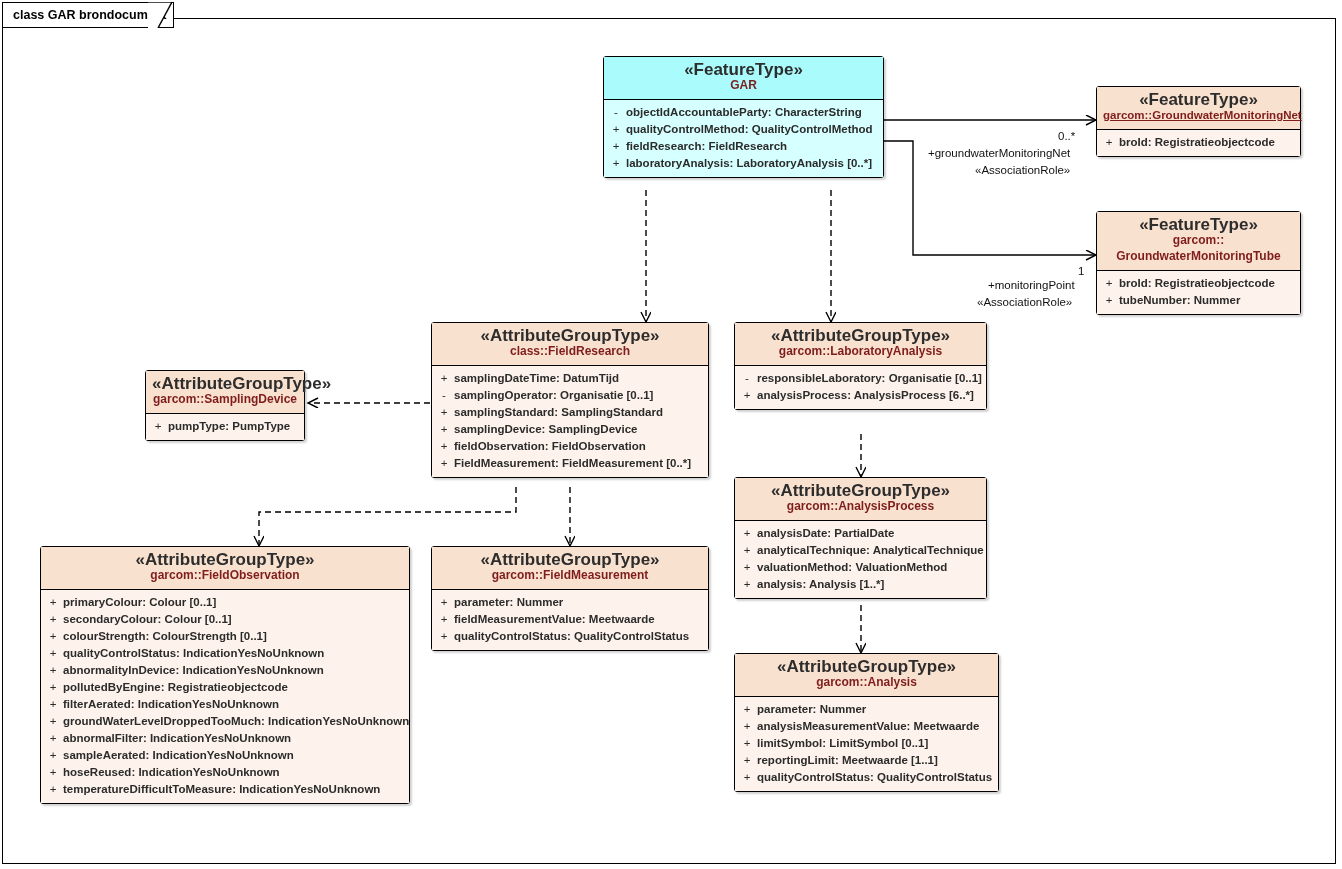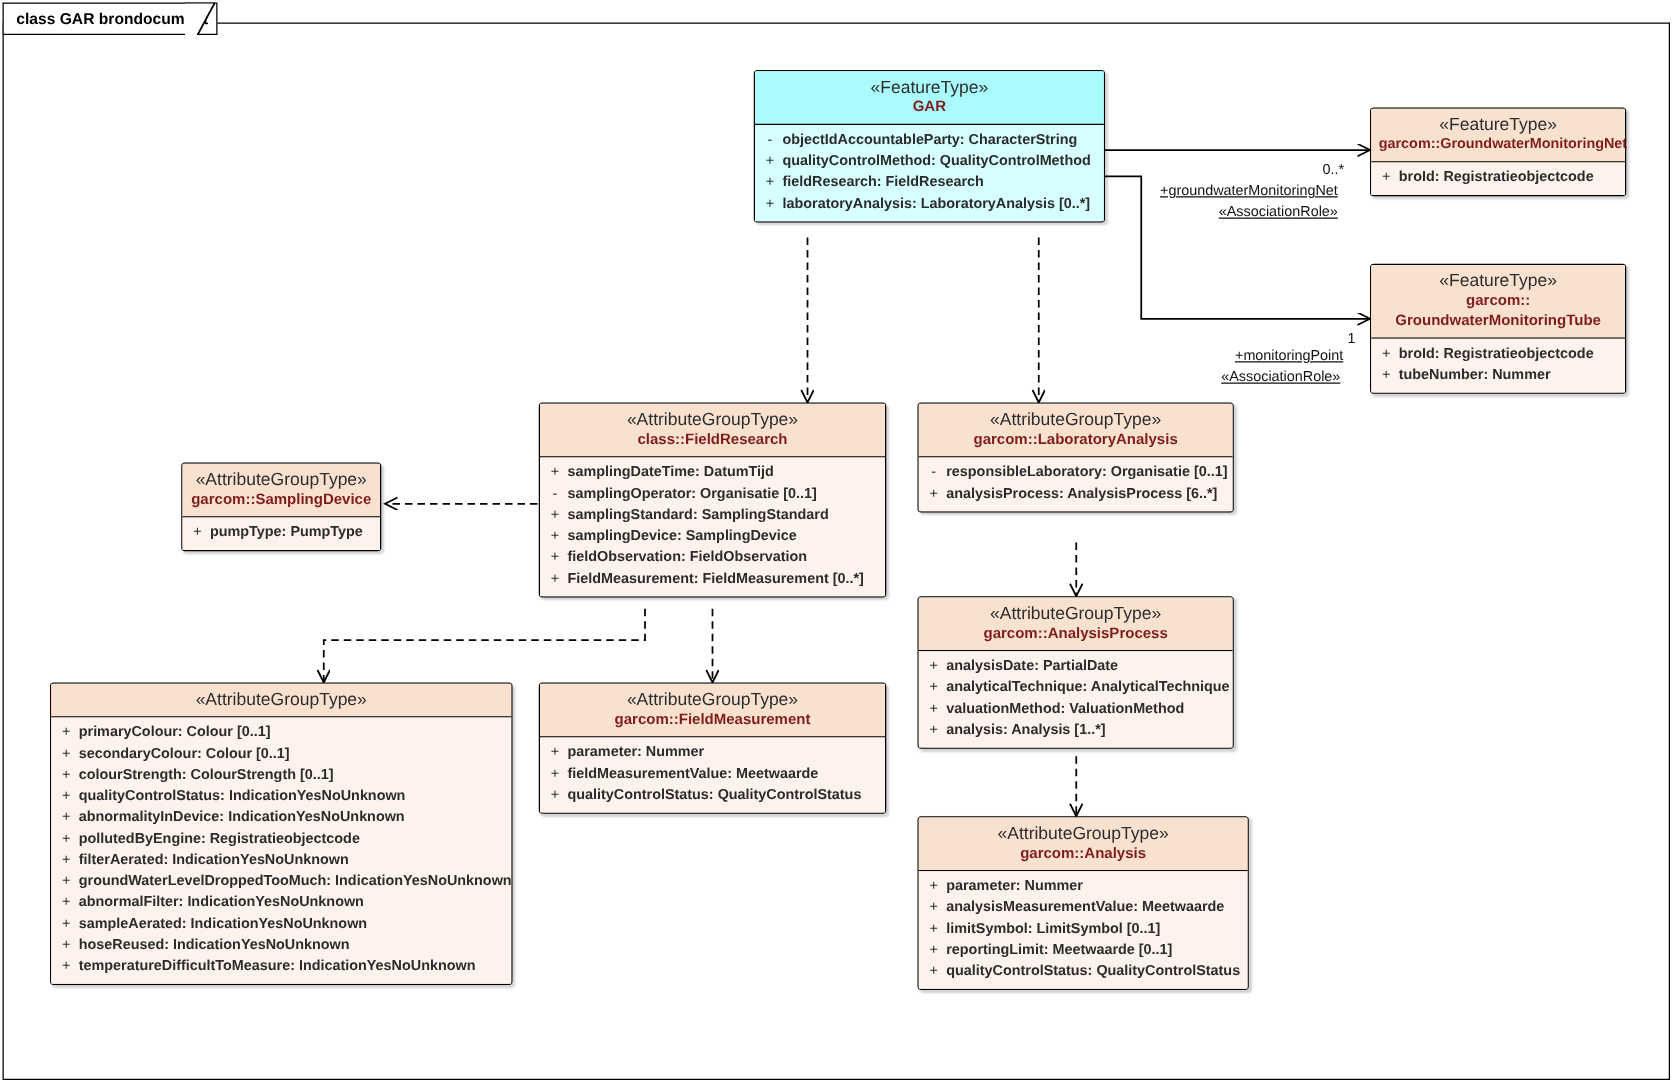--- a/index.html
+++ b/index.html
@@ -77,24 +77,25 @@
     background: #ffffff;
     box-shadow: 2px 2px 2px rgba(0,0,0,0.18);
   }
   .uml-header {
     box-sizing: border-box;
     padding: 5px 6px 6px 6px;
     text-align: center;
     border-bottom: 1.4px solid #000000;
   }
   .uml-stereotype {
-    font-size: 14px;
+    font-size: 17px;
     color: #2d2d2d;
     line-height: 15px;
     white-space: nowrap;
+    font-weight: bold;
   }
   .uml-name {
     font-size: 12px;
     font-weight: bold;
     color: #7f1d1d;
     line-height: 16px;
     white-space: nowrap;
   }
   .uml-attrs {
     box-sizing: border-box;
@@ -128,21 +129,20 @@
 
   
   .edge-label {
     position: absolute;
     font-size: 11.5px;
     color: #111111;
     line-height: 15px;
     white-space: nowrap;
     z-index: 4;
     text-align: left;
-    text-decoration: underline;
   }
   .edge-mult {
     position: absolute;
     font-size: 11.5px;
     color: #111111;
     line-height: 14px;
     white-space: nowrap;
     z-index: 4;
   }
 </style>
@@ -211,21 +211,21 @@
       <div class="attr-row">
         <span class="attr-vis">+</span>
         <span class="attr-text">laboratoryAnalysis: LaboratoryAnalysis [0..*]</span>
       </div>
     </div>
   </div>
 
   <div class="uml-class peach" style="left:1096px; top:86px; width:205px;">
     <div class="uml-header">
       <div class="uml-stereotype">«FeatureType»</div>
-      <div class="uml-name" style="font-size:11.5px;">garcom::GroundwaterMonitoringNet</div>
+      <div class="uml-name" style="font-size:11.5px;text-decoration:underline;">garcom::GroundwaterMonitoringNet</div>
     </div>
     <div class="uml-attrs">
       <div class="attr-row">
         <span class="attr-vis">+</span>
         <span class="attr-text">broId: Registratieobjectcode</span>
       </div>
     </div>
   </div>
 
   <div class="uml-class peach" style="left:1096px; top:211px; width:205px;">
@@ -347,32 +347,33 @@
       <div class="attr-row">
         <span class="attr-vis">+</span>
         <span class="attr-text">analysisMeasurementValue: Meetwaarde</span>
       </div>
       <div class="attr-row">
         <span class="attr-vis">+</span>
         <span class="attr-text">limitSymbol: LimitSymbol [0..1]</span>
       </div>
       <div class="attr-row">
         <span class="attr-vis">+</span>
-        <span class="attr-text">reportingLimit: Meetwaarde [0..1]</span>
+        <span class="attr-text">reportingLimit: Meetwaarde [1..1]</span>
       </div>
       <div class="attr-row">
         <span class="attr-vis">+</span>
         <span class="attr-text">qualityControlStatus: QualityControlStatus</span>
       </div>
     </div>
   </div>
 
   <div class="uml-class peach" style="left:40px; top:546px; width:370px;">
     <div class="uml-header">
       <div class="uml-stereotype">«AttributeGroupType»</div>
+      <div class="uml-name">garcom::FieldObservation</div>
     </div>
     <div class="uml-attrs">
       <div class="attr-row">
         <span class="attr-vis">+</span>
         <span class="attr-text">primaryColour: Colour [0..1]</span>
       </div>
       <div class="attr-row">
         <span class="attr-vis">+</span>
         <span class="attr-text">secondaryColour: Colour [0..1]</span>
       </div>

